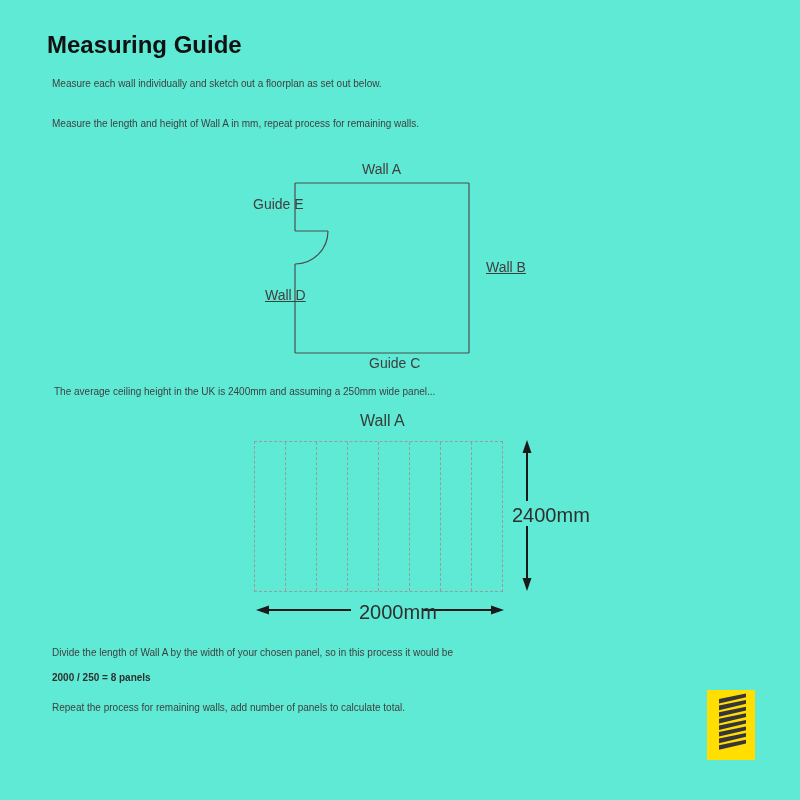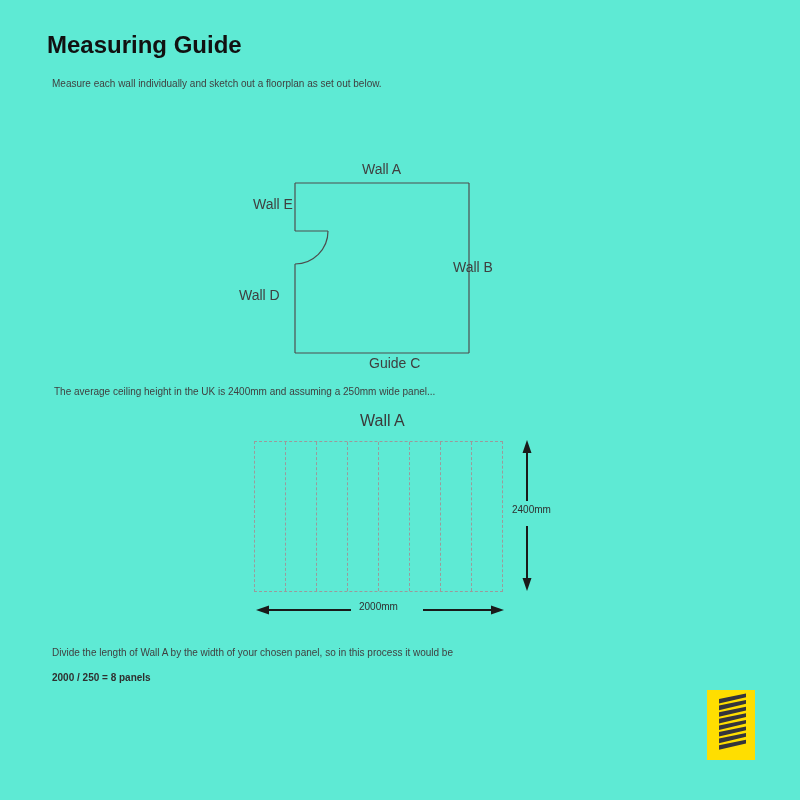--- a/index.html
+++ b/index.html
@@ -10,58 +10,59 @@
   .body-text{font-size:10px;color:#3f3f3f;}
   #p-intro{left:52px;top:78px;}
   #p-measure{left:52px;top:118px;}
   #p-ceiling{left:54px;top:386px;}
   #p-divide{left:52px;top:647px;}
   #p-formula{left:52px;top:672px;font-weight:bold;color:#2f2f2f;}
   #p-repeat{left:52px;top:702px;}
   .fp-label{font-size:14px;color:#3f3f3f;}
   #fp-wall-a{left:362px;top:161px;}
   #fp-wall-e{left:253px;top:196px;}
-  #fp-wall-b{left:453px;top:259px;}
-  #fp-wall-d{left:239px;top:287px;}
+  #fp-wall-b{left:486px;top:259px;text-decoration:underline;}
+  #fp-wall-d{left:265px;top:287px;text-decoration:underline;}
   #fp-wall-c{left:369px;top:355px;}
   #floorplan-svg{position:absolute;left:230px;top:155px;width:300px;height:225px;}
   #panel-title{left:360px;top:412px;font-size:16px;color:#3a3a3a;}
   #panel-grid{position:absolute;left:254px;top:441px;width:249px;height:151px;
               border:1px dashed #9b9b9b;display:flex;box-sizing:border-box;}
   .panel-cell{flex:1;border-right:1px dashed #9b9b9b;}
   .panel-cell:last-child{border-right:none;}
   #arrows-svg{position:absolute;left:240px;top:430px;width:320px;height:195px;}
-  .dim-label{font-size:10px;color:#2f2f2f;}
+  .dim-label{font-size:20px;color:#2f2f2f;}
   #dim-height{left:512px;top:504px;}
   #dim-width{left:359px;top:601px;}
   #logo{position:absolute;left:707px;top:690px;width:48px;height:70px;background:#FFDE00;}
   #logo svg{display:block;width:48px;height:70px;}
 </style>
 </head>
 <body>
 
 <div id="canvas">
 
   <div id="title" class="abs">Measuring Guide</div>
   <div id="p-intro" class="abs body-text">Measure each wall individually and sketch out a floorplan as set out below.</div>
+  <div id="p-measure" class="abs body-text">Measure the length and height of Wall A in mm, repeat process for remaining walls.</div>
 
   <svg id="floorplan-svg" viewBox="230 155 300 225" xmlns="http://www.w3.org/2000/svg">
     <g stroke="#4d4d4d" stroke-width="1.2" fill="none">
       <path d="M295 183 H469 V353 H295 Z" fill="none" stroke="none"></path>
       <line x1="295" y1="183" x2="469" y2="183"></line>
       <line x1="469" y1="183" x2="469" y2="353"></line>
       <line x1="295" y1="353" x2="469" y2="353"></line>
       <line x1="295" y1="183" x2="295" y2="231"></line>
       <line x1="295" y1="264" x2="295" y2="353"></line>
       <line x1="295" y1="231" x2="328" y2="231"></line>
       <path d="M328 231 A 33 33 0 0 1 295 264"></path>
     </g>
   </svg>
   <span id="fp-wall-a" class="abs fp-label">Wall A</span>
-  <span id="fp-wall-e" class="abs fp-label">Wall E</span>
+  <span id="fp-wall-e" class="abs fp-label">Guide E</span>
   <span id="fp-wall-b" class="abs fp-label">Wall B</span>
   <span id="fp-wall-d" class="abs fp-label">Wall D</span>
   <span id="fp-wall-c" class="abs fp-label">Guide C</span>
 
   <div id="p-ceiling" class="abs body-text">The average ceiling height in the UK is 2400mm and assuming a 250mm wide panel...</div>
 
   <span id="panel-title" class="abs">Wall A</span>
   <div id="panel-grid">
       <div class="panel-cell"></div>
       <div class="panel-cell"></div>
@@ -85,20 +86,21 @@
       <polygon points="256,610 269,605.5 269,614.5" stroke="none"></polygon>
       <line x1="423" y1="610" x2="492" y2="610"></line>
       <polygon points="504,610 491,605.5 491,614.5" stroke="none"></polygon>
     </g>
   </svg>
   <span id="dim-height" class="abs dim-label">2400mm</span>
   <span id="dim-width" class="abs dim-label">2000mm</span>
 
   <div id="p-divide" class="abs body-text">Divide the length of Wall A by the width of your chosen panel, so in this process it would be</div>
   <div id="p-formula" class="abs body-text">2000 / 250 = 8 panels</div>
+  <div id="p-repeat" class="abs body-text">Repeat the process for remaining walls, add number of panels to calculate total.</div>
 
   <div id="logo">
     <svg viewBox="0 0 48 70" xmlns="http://www.w3.org/2000/svg">
       <rect x="0" y="0" width="48" height="70" fill="#FFDE00"></rect>
       <g fill="#35353B">
           <polygon points="12,9.0 39,3.5 39,7.2 12,13.6" fill="#35353B"></polygon>
           <polygon points="12,15.6 39,10.1 39,13.8 12,20.2" fill="#35353B"></polygon>
           <polygon points="12,22.2 39,16.7 39,20.4 12,26.8" fill="#35353B"></polygon>
           <polygon points="12,28.8 39,23.3 39,27.0 12,33.4" fill="#35353B"></polygon>
           <polygon points="12,35.4 39,29.9 39,33.6 12,40.0" fill="#35353B"></polygon>

